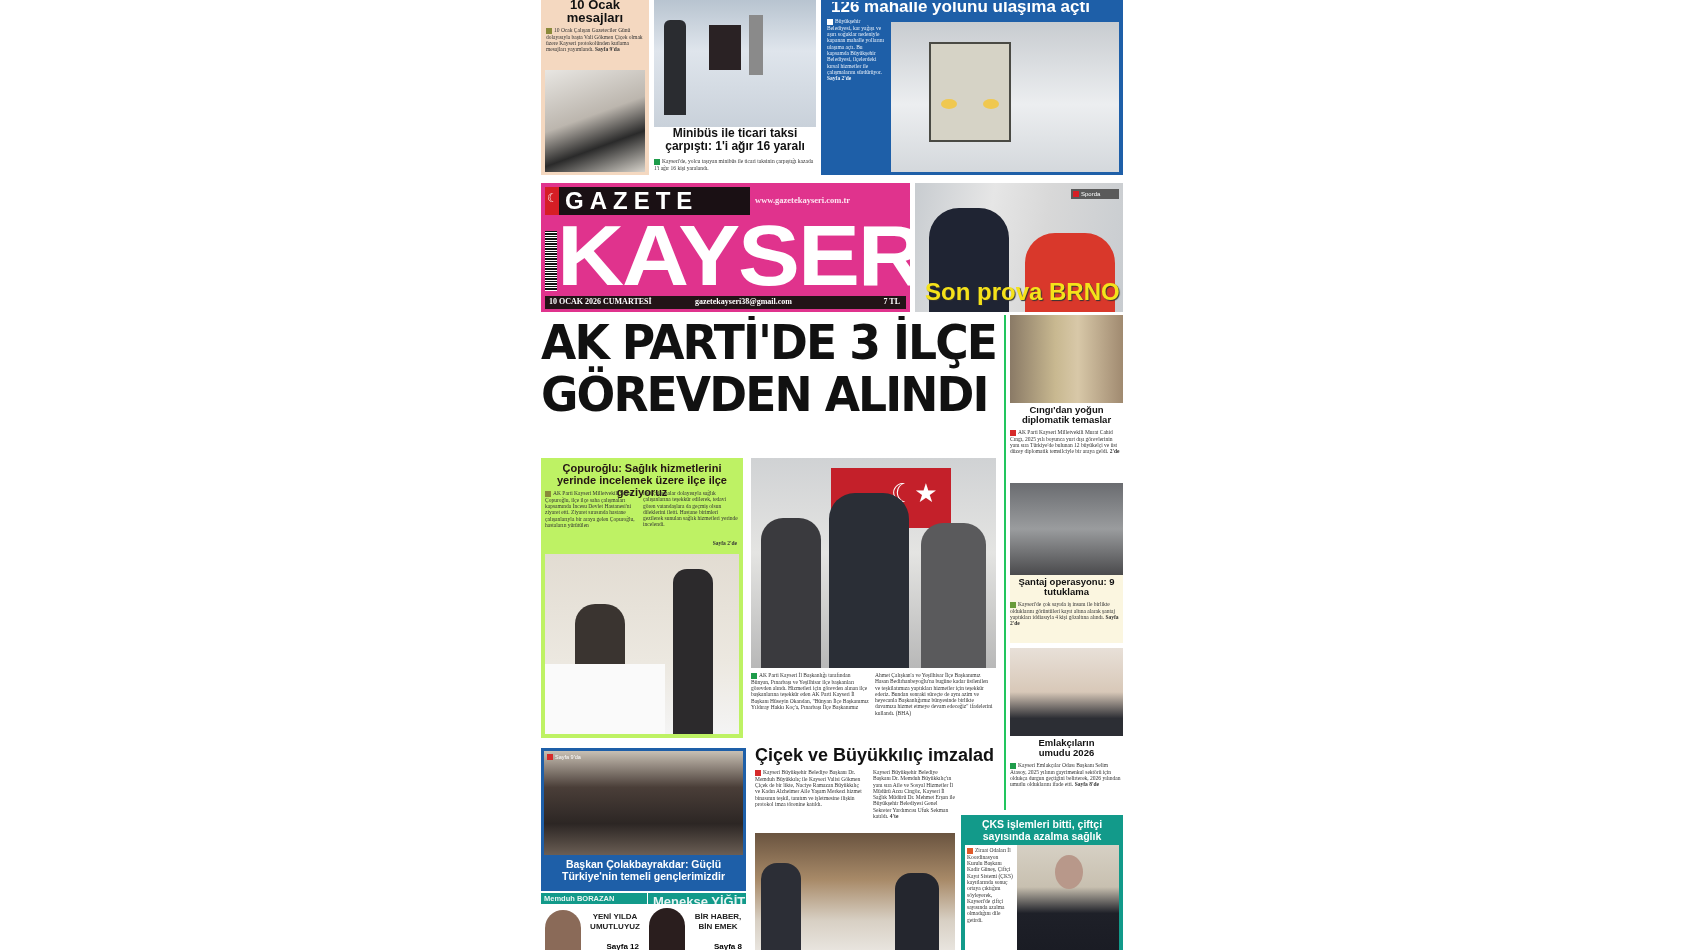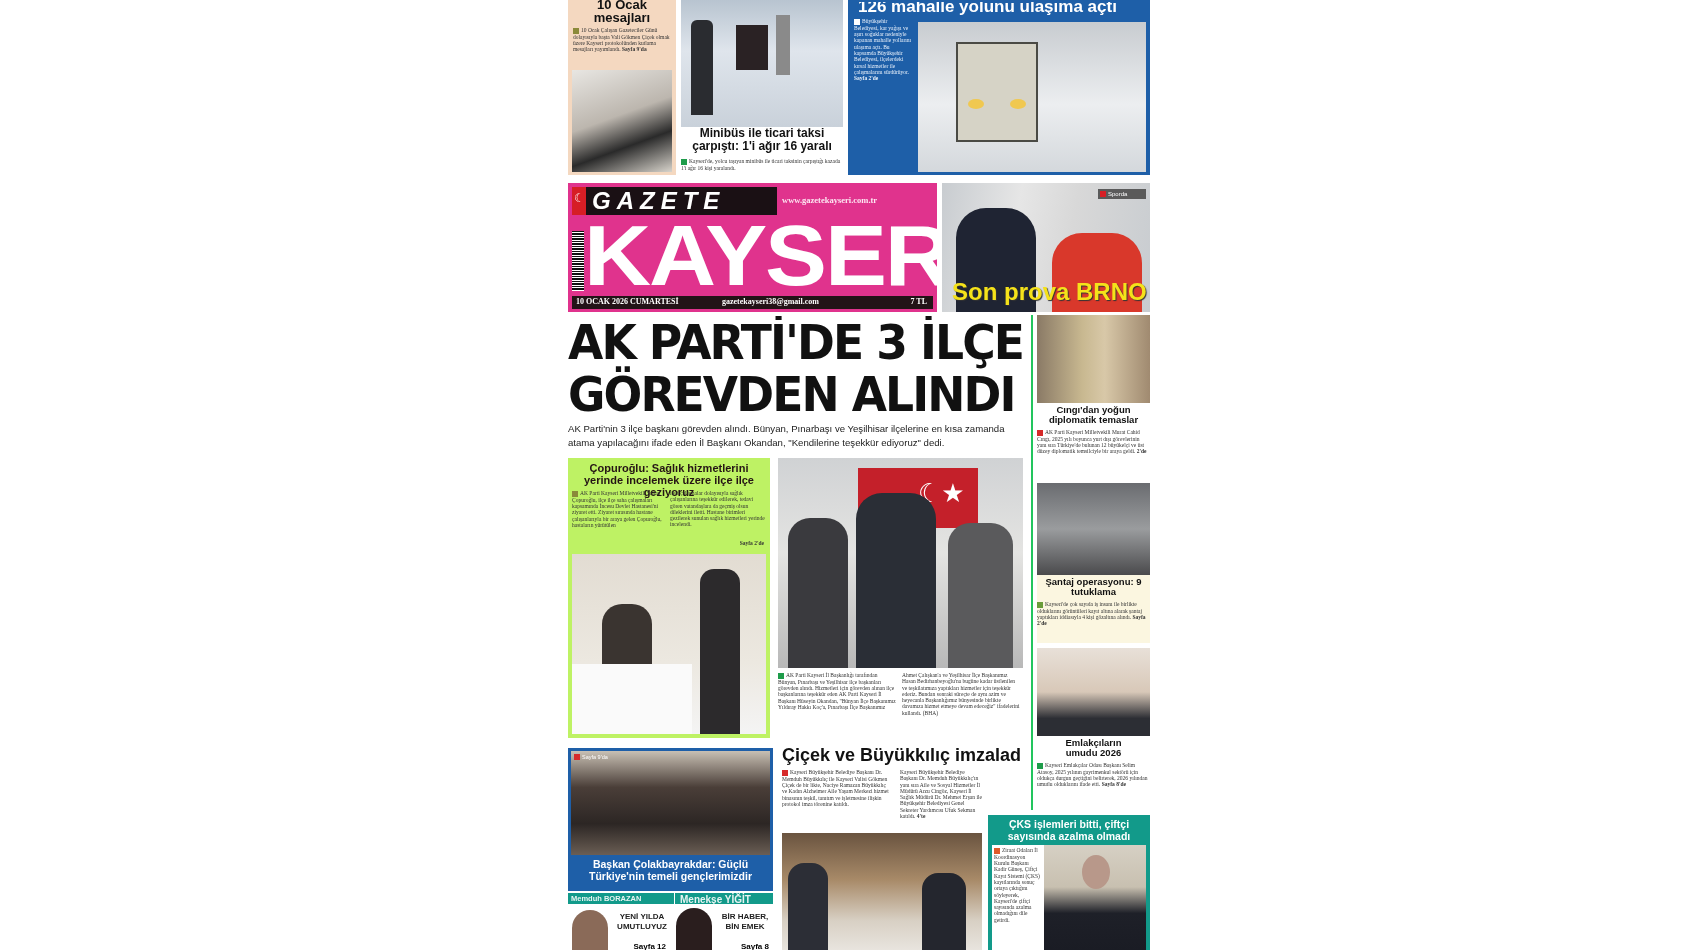--- a/index.html
+++ b/index.html
@@ -1,17 +1,17 @@
 <!DOCTYPE html>
 <html><head>
 <meta charset="utf-8">
 <style>
   html,body{margin:0;padding:0;background:#fff;}
   body{width:1682px;height:950px;position:relative;overflow:hidden;font-family:"Liberation Sans",sans-serif;}
-  .paper{position:absolute;left:568px;top:0;width:582px;height:800px;background:#fff;}
+  .paper{position:absolute;left:541px;top:0;width:582px;height:800px;background:#fff;}
   .abs{position:absolute;box-sizing:border-box;overflow:hidden;}
   .serif{font-family:"Liberation Serif",serif;}
   .tiny{font-family:"Liberation Serif",serif;font-size:5.5px;line-height:6.3px;color:#333;}
   .sq{display:inline-block;width:6px;height:6px;margin-right:2px;vertical-align:middle;}
   .photo{background:#888;}
   
   .t1{left:0;top:0;width:108px;height:175px;background:#f4d8c0;}
   .t1 h3{margin:0;text-align:center;font-size:13px;line-height:13px;color:#111;}
   .t2{left:113px;top:0;width:162px;height:175px;background:#fff;}
   .t3{left:280px;top:0;width:302px;height:175px;background:#1e5fa8;border:2px solid #1e5fa8;}
@@ -61,21 +61,21 @@
         <div class="abs" style="left:52px;top:55px;width:16px;height:10px;background:#f0c850;border-radius:50%;"></div>
       </div>
     </div>
   </div>
 
   <div class="abs masthead">
     <div class="abs" style="left:4px;top:4px;width:205px;height:28px;background:#1a1014;">
       <div class="abs" style="left:0;top:0;width:14px;height:28px;background:#d61e25;">
         <span style="position:absolute;left:2px;top:5px;color:#fff;font-size:12px;line-height:12px;">☾</span>
       </div>
-      <div style="position:absolute;left:20px;top:1px;color:#fff;font-weight:bold;font-size:24px;letter-spacing:6px;line-height:26px;font-style:italic;">GAZETE</div>
+      <div style="position:absolute;left:20px;top:1px;color:#fff;font-weight:bold;font-size:24px;letter-spacing:6px;line-height:26px;">GAZETE</div>
     </div>
     <div class="serif" style="position:absolute;left:214px;top:12px;font-size:8.5px;font-weight:bold;color:#fde6f2;">www.gazetekayseri.com.tr</div>
     <div class="abs" style="left:4px;top:48px;width:12px;height:60px;background:repeating-linear-gradient(180deg,#111 0 1px,#fff 1px 2px,#111 2px 4px,#fff 4px 5px);"></div>
     <div style="position:absolute;left:16px;top:30px;color:#fff;font-weight:bold;font-size:86px;line-height:84px;letter-spacing:-2px;transform:scaleX(1.08);transform-origin:left;">KAYSERİ</div>
     <div class="abs" style="left:4px;top:113px;width:361px;height:13px;background:#231317;">
       <span class="serif" style="position:absolute;left:4px;top:1px;color:#fff;font-size:8px;font-weight:bold;">10 OCAK 2026 CUMARTESİ</span>
       <span class="serif" style="position:absolute;left:150px;top:1px;color:#fff;font-size:8px;font-weight:bold;">gazetekayseri38@gmail.com</span>
       <span class="serif" style="position:absolute;right:6px;top:1px;color:#fff;font-size:8px;font-weight:bold;">7 TL</span>
     </div>
   </div>
@@ -86,21 +86,20 @@
     <div class="abs" style="left:156px;top:6px;width:48px;height:10px;background:#5a5a5a;">
       <span class="sq" style="background:#d61e25;margin:2px 2px 0 2px;vertical-align:top;"></span><span style="color:#fff;font-size:6px;vertical-align:top;line-height:10px;">Sporda</span>
     </div>
     <div style="position:absolute;left:10px;top:96px;color:#f5e21a;font-weight:bold;font-size:24px;line-height:26px;text-shadow:1px 1px 1px #333;white-space:nowrap;">Son prova BRNO</div>
   </div>
 
   <div class="abs headline">
     <div>AK PARTİ'DE 3 İLÇE</div>
     <div>GÖREVDEN ALINDI</div>
   </div>
-  <div class="abs lead">AK Parti'nin 3 ilçe başkanı görevden alındı. Bünyan, Pınarbaşı ve Yeşilhisar ilçelerine en kısa zamanda atama yapılacağını ifade eden İl Başkanı Okandan, "Kendilerine teşekkür ediyoruz" dedi.</div>
 
   <div class="abs left-story">
     <div style="text-align:center;font-weight:bold;font-size:11px;line-height:12px;color:#241414;padding:4px 4px 0;">Çopuroğlu: Sağlık hizmetlerini yerinde incelemek üzere ilçe ilçe geziyoruz</div>
     <div style="position:absolute;left:4px;top:32px;width:92px;" class="tiny"><span class="sq" style="background:#8a8a3a"></span><span>AK Parti Kayseri Milletvekili Şaban Çopuroğlu, ilçe ilçe saha çalışmaları kapsamında İncesu Devlet Hastanesi'ni ziyaret etti. Ziyaret sırasında hastane çalışanlarıyla bir araya gelen Çopuroğlu, hastaların yürütülen</span></div>
     <div style="position:absolute;left:102px;top:32px;width:96px;" class="tiny"><span>ileri çalışmalar dolayısıyla sağlık çalışanlarına teşekkür edilerek, tedavi gören vatandaşlara da geçmiş olsun dileklerini iletti. Hastane birimleri gezilerek sunulan sağlık hizmetleri yerinde incelendi.</span></div>
     <div class="tiny" style="position:absolute;right:6px;top:82px;font-weight:bold;">Sayfa 2'de</div>
     <div class="abs photo" style="left:4px;top:96px;width:194px;height:180px;background:linear-gradient(180deg,#e2dcd2 0%,#ece8e0 60%,#f4f4f4 100%);">
       <div class="abs" style="left:30px;top:50px;width:50px;height:70px;background:#3a3430;border-radius:20px 20px 4px 4px;"></div>
       <div class="abs" style="left:0;top:110px;width:120px;height:70px;background:#fafafa;"></div>
       <div class="abs" style="left:128px;top:15px;width:40px;height:165px;background:#2c2a2c;border-radius:14px 14px 0 0;"></div>
@@ -141,21 +140,21 @@
   <div class="abs bl">
     <div class="abs" style="left:0;top:0;width:205px;height:143px;background:#1e5fa8;">
       <div class="abs photo" style="left:3px;top:3px;width:199px;height:104px;background:linear-gradient(180deg,#c8c0b4 0%,#4a3e38 35%,#2c2624 70%,#6a5e54 100%);">
         <div class="abs" style="left:3px;top:3px;width:40px;height:8px;"><span class="sq" style="background:#d62a2a;vertical-align:top;"></span><span style="color:#fff;font-size:5.5px;vertical-align:top;">Sayfa 9'da</span></div>
       </div>
       <div style="position:absolute;left:0;top:110px;width:205px;text-align:center;color:#fff;font-weight:bold;font-size:10.5px;line-height:12px;padding:0 6px;box-sizing:border-box;">Başkan Çolakbayrakdar: Güçlü Türkiye'nin temeli gençlerimizdir</div>
     </div>
     <div class="abs" style="left:0;top:145px;width:205px;height:11px;background:#129a8a;">
       <span style="position:absolute;left:3px;top:1px;color:#e8f4f2;font-size:7.5px;font-weight:bold;">Memduh BORAZAN</span>
       <span style="position:absolute;left:106px;top:0;width:1px;height:11px;background:#fff;"></span>
-      <span style="position:absolute;left:112px;top:1px;color:#e8f4f2;font-size:10px;font-weight:bold;">Menekşe YİĞİT</span>
+      <span style="position:absolute;left:112px;top:1px;color:#e8f4f2;font-size:13px;font-weight:bold;">Menekşe YİĞİT</span>
     </div>
     <div class="abs" style="left:0;top:158px;width:102px;height:44px;text-decoration:underline;">
       <div class="abs" style="left:4px;top:4px;width:36px;height:40px;background:#8a6a58;border-radius:18px 18px 0 0;"></div>
       <div style="position:absolute;left:46px;top:6px;width:56px;text-align:center;font-size:8px;font-weight:bold;line-height:10px;color:#222;">YENİ YILDA UMUTLUYUZ</div>
       <div style="position:absolute;right:4px;top:36px;font-size:8px;font-weight:bold;">Sayfa 12</div>
     </div>
     <div class="abs" style="left:104px;top:158px;width:101px;height:44px;">
       <div class="abs" style="left:4px;top:2px;width:36px;height:42px;background:#2a1e1e;border-radius:18px 18px 0 0;"></div>
       <div style="position:absolute;left:46px;top:6px;width:54px;text-align:center;font-size:8px;font-weight:bold;line-height:10px;color:#222;">BİR HABER, BİN EMEK</div>
       <div style="position:absolute;right:4px;top:36px;font-size:8px;font-weight:bold;">Sayfa 8</div>
@@ -166,20 +165,20 @@
     <div style="font-weight:bold;font-size:18px;line-height:20px;color:#111;white-space:nowrap;">Çiçek ve Büyükkılıç imzaladı</div>
     <div class="tiny" style="position:absolute;left:0;top:24px;width:110px;"><span class="sq" style="background:#d62a2a"></span><span>Kayseri Büyükşehir Belediye Başkanı Dr. Memduh Büyükkılıç ile Kayseri Valisi Gökmen Çiçek de bir likte, Naciye Ramazan Büyükkılıç ve Kadın Alzheimer Aile Yaşam Merkezi hizmet binasının teşkil, tanıtım ve işletmesine ilişkin protokol imza törenine katıldı.</span></div>
     <div class="tiny" style="position:absolute;left:118px;top:24px;width:82px;"><span>Kayseri Büyükşehir Belediye Başkanı Dr. Memduh Büyükkılıç'ın yanı sıra Aile ve Sosyal Hizmetler İl Müdürü Arzu Cingöz, Kayseri İl Sağlık Müdürü Dr. Mehmet Erşan ile Büyükşehir Belediyesi Genel Sekreter Yardımcısı Ufuk Sekman katıldı.</span> <b>4'te</b></div>
     <div class="abs photo" style="left:0;top:88px;width:200px;height:117px;background:linear-gradient(180deg,#6a5440 0%,#a88a68 40%,#d8d0c4 75%,#e8e4de 100%);">
       <div class="abs" style="left:6px;top:30px;width:40px;height:87px;background:#2c2e36;border-radius:16px 16px 0 0;"></div>
       <div class="abs" style="left:140px;top:40px;width:44px;height:77px;background:#24262e;border-radius:16px 16px 0 0;"></div>
     </div>
   </div>
 
   <div class="abs br">
-    <div style="color:#fff;font-weight:bold;font-size:10.5px;line-height:12px;text-align:center;padding:3px 4px 0;">ÇKS işlemleri bitti, çiftçi sayısında azalma olmadı</div>
+    <div style="color:#fff;font-weight:bold;font-size:10.5px;line-height:12px;text-align:center;padding:3px 4px 0;">ÇKS işlemleri bitti, çiftçi sayısında azalma sağlık</div>
     <div class="tiny" style="position:absolute;left:4px;top:30px;width:48px;height:102px;background:#fff;padding:2px;"><span class="sq" style="background:#e05a2a"></span><span>Ziraat Odaları İl Koordinasyon Kurulu Başkanı Kadir Güneş, Çiftçi Kayıt Sistemi (ÇKS) kayıtlarında sonuç ortaya çıktığını söyleyerek, Kayseri'de çiftçi sayısında azalma olmadığını dile getirdi.</span></div>
     <div class="abs photo" style="left:56px;top:30px;width:102px;height:105px;background:linear-gradient(180deg,#d6d0c4 0%,#c8c0b0 40%,#1e2028 65%,#1a1c24 100%);">
       <div class="abs" style="left:38px;top:10px;width:28px;height:34px;background:#b8988a;border-radius:50%;"></div>
     </div>
   </div>
 
 </div>
 
 </body></html>

